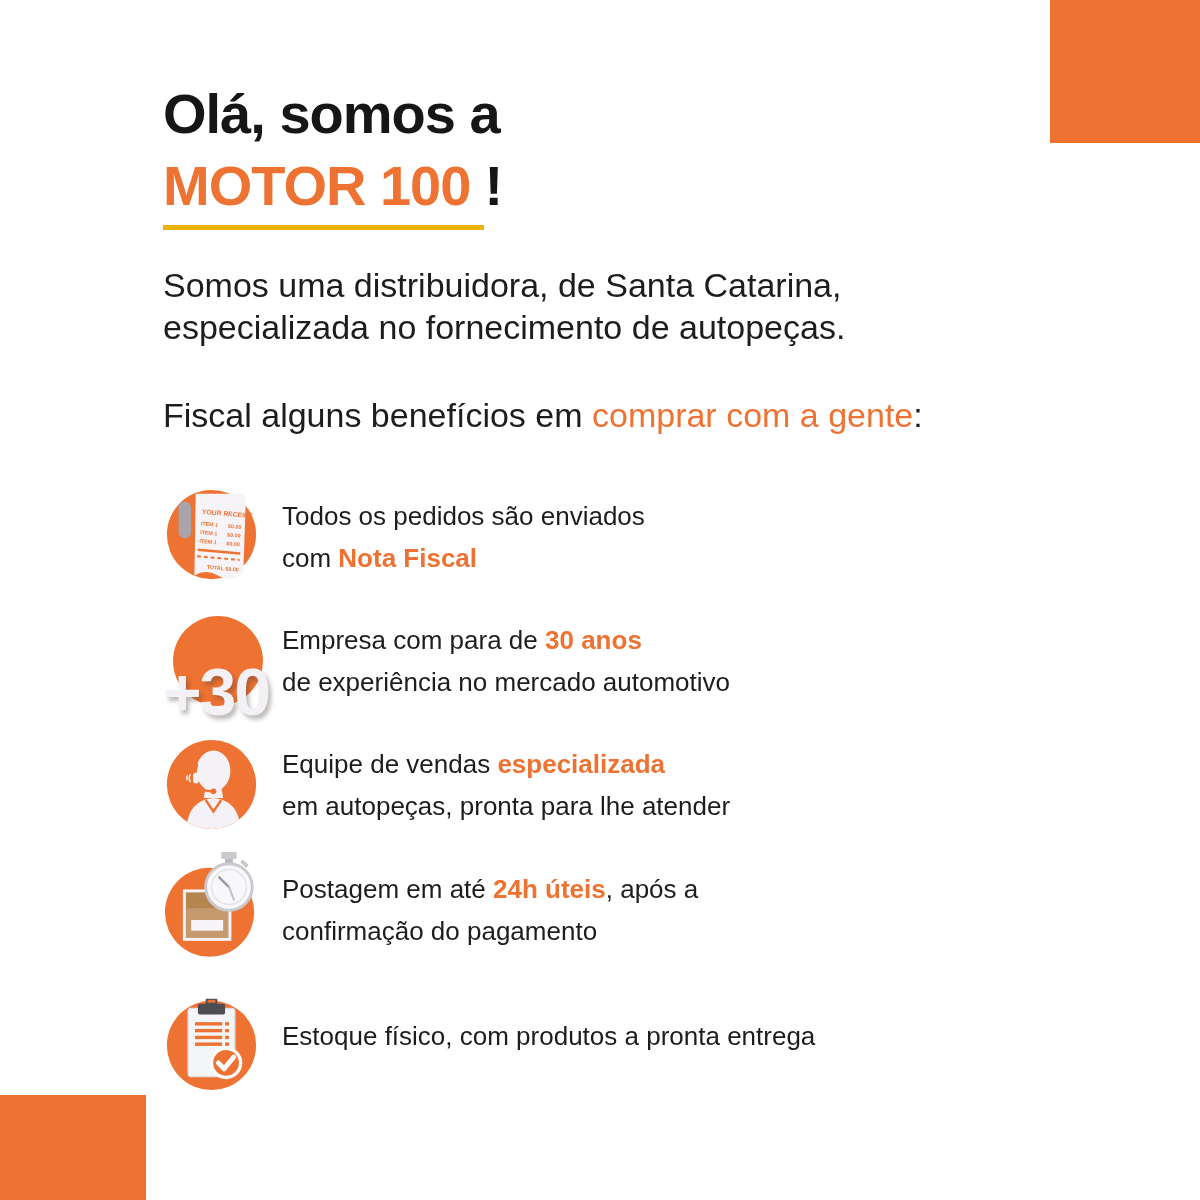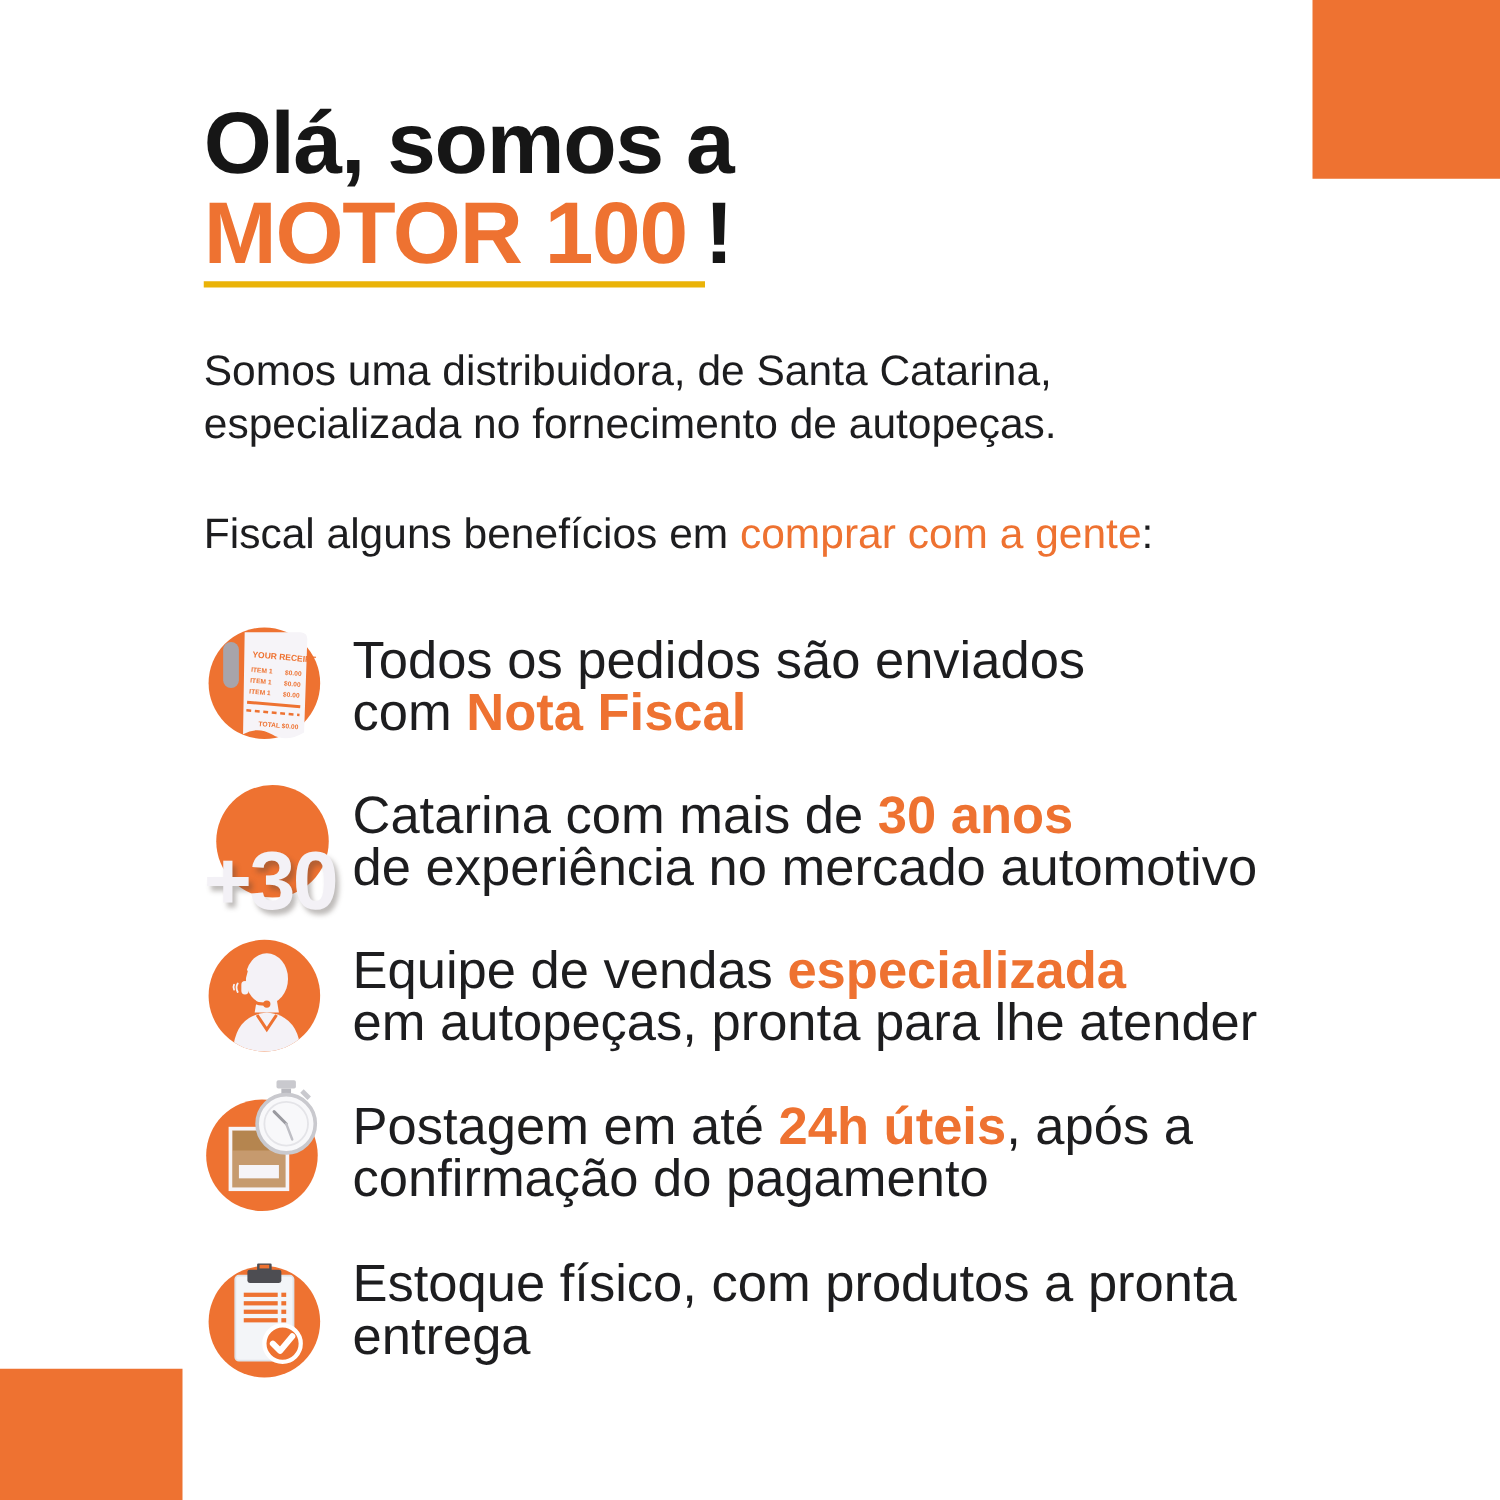--- a/index.html
+++ b/index.html
@@ -11,41 +11,41 @@
     overflow: hidden;
     font-family: "Liberation Sans", sans-serif;
     color: #1c1c1e;
   }
   .corner { position: absolute; background: #EE7231; }
   .corner.tr { top: 0; right: 0; width: 150px; height: 143px; }
   .corner.bl { bottom: 0; left: 0; width: 146px; height: 105px; }
 
   .content { position: absolute; left: 163px; top: 78px; width: 920px; }
 
-  .title { margin: 0; font-size: 70px; line-height: 72px; font-weight: 700;
+  .title { margin: 0; font-size: 56px; line-height: 72px; font-weight: 700;
            letter-spacing: -1px; color: #161616; }
   .title .brand {
     color: #EE7231;
     display: inline-block;
     border-bottom: 5px solid #eab308;
     padding-bottom: 3px;
     padding-right: 14px;
   }
   .title .bang { color: #161616; }
 
-  .about { margin-top: 46px; font-size: 34px; line-height: 42px; color: #1d1d1f; }
+  .about { margin-top: 34px; font-size: 34px; line-height: 42px; color: #1d1d1f; }
   .benefits-intro { margin-top: 46px; font-size: 34px; line-height: 42px; color: #1d1d1f; }
   .hl { color: #EE7231; font-weight: 700; }
   .hl-plain { color: #EE7231; }
 
   .benefits { margin-top: 52px; }
   .benefit { display: flex; align-items: center; margin-bottom: 27px; }
   .benefit-icon { flex: 0 0 97px; width: 97px; height: 97px; position: relative; }
   .benefit-icon svg { display: block; }
-  .benefit-text { margin-left: 22px; font-size: 42px; line-height: 42px; color: #1d1d1f; }
+  .benefit-text { margin-left: 22px; font-size: 26px; line-height: 42px; color: #1d1d1f; }
 
   .plus30-wrap { position: relative; width: 97px; height: 97px; }
   .plus30-circle { position: absolute; left: 10px; top: 4px; width: 90px; height: 90px;
                    border-radius: 50%; background: #EE7231; }
   .plus30-text { position: absolute; left: -22px; top: 8px; width: 150px;
                  font-size: 66px; font-weight: 700; letter-spacing: -2px;
                  color: #F3F1F6; text-align: center;
                  text-shadow: 3px 4px 4px rgba(70,60,55,0.35); margin-top: 34px; }
 
   .overflow-icon { width: 97px; height: 112px; margin-top: -12px; }
@@ -101,21 +101,21 @@
           <span>com </span><span class="hl">Nota Fiscal</span>
         </div>
       </div>
 
       <div class="benefit">
         <div class="benefit-icon plus30-wrap">
           <div class="plus30-circle"></div>
           <div class="plus30-text">+30</div>
         </div>
         <div class="benefit-text">
-          <span>Catarina com mais de </span><span class="hl">30 anos</span><br>
+          <span>Empresa com para de </span><span class="hl">30 anos</span><br>
           <span>de experiência no mercado automotivo</span>
         </div>
       </div>
 
       <div class="benefit">
         <div class="benefit-icon">
           <svg width="97" height="97" viewBox="0 0 100 100">
             <defs>
               <clipPath id="agentClip">
                   <circle cx="50" cy="50" r="46"></circle>

